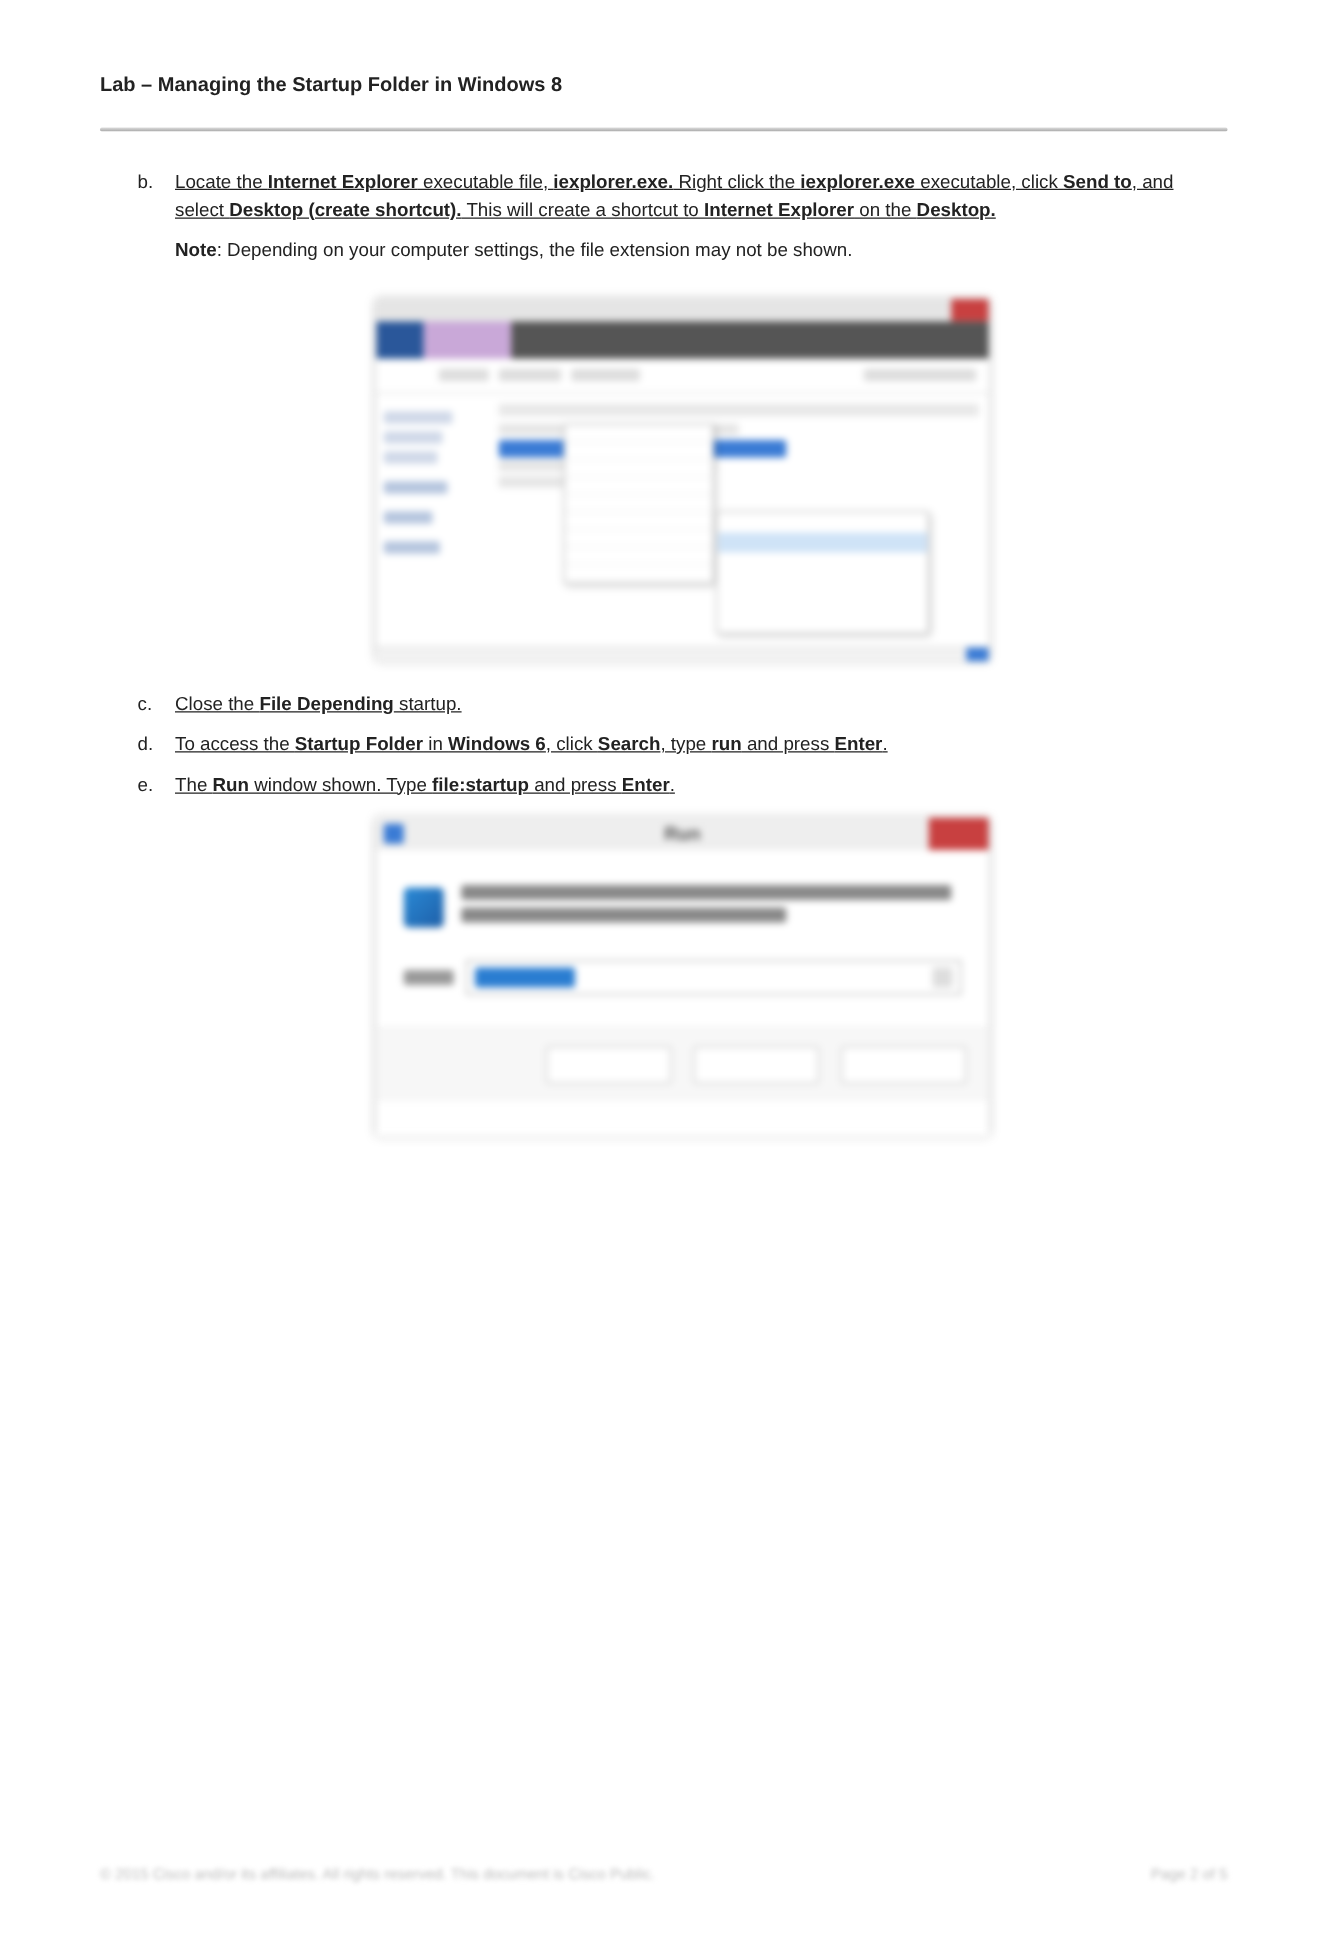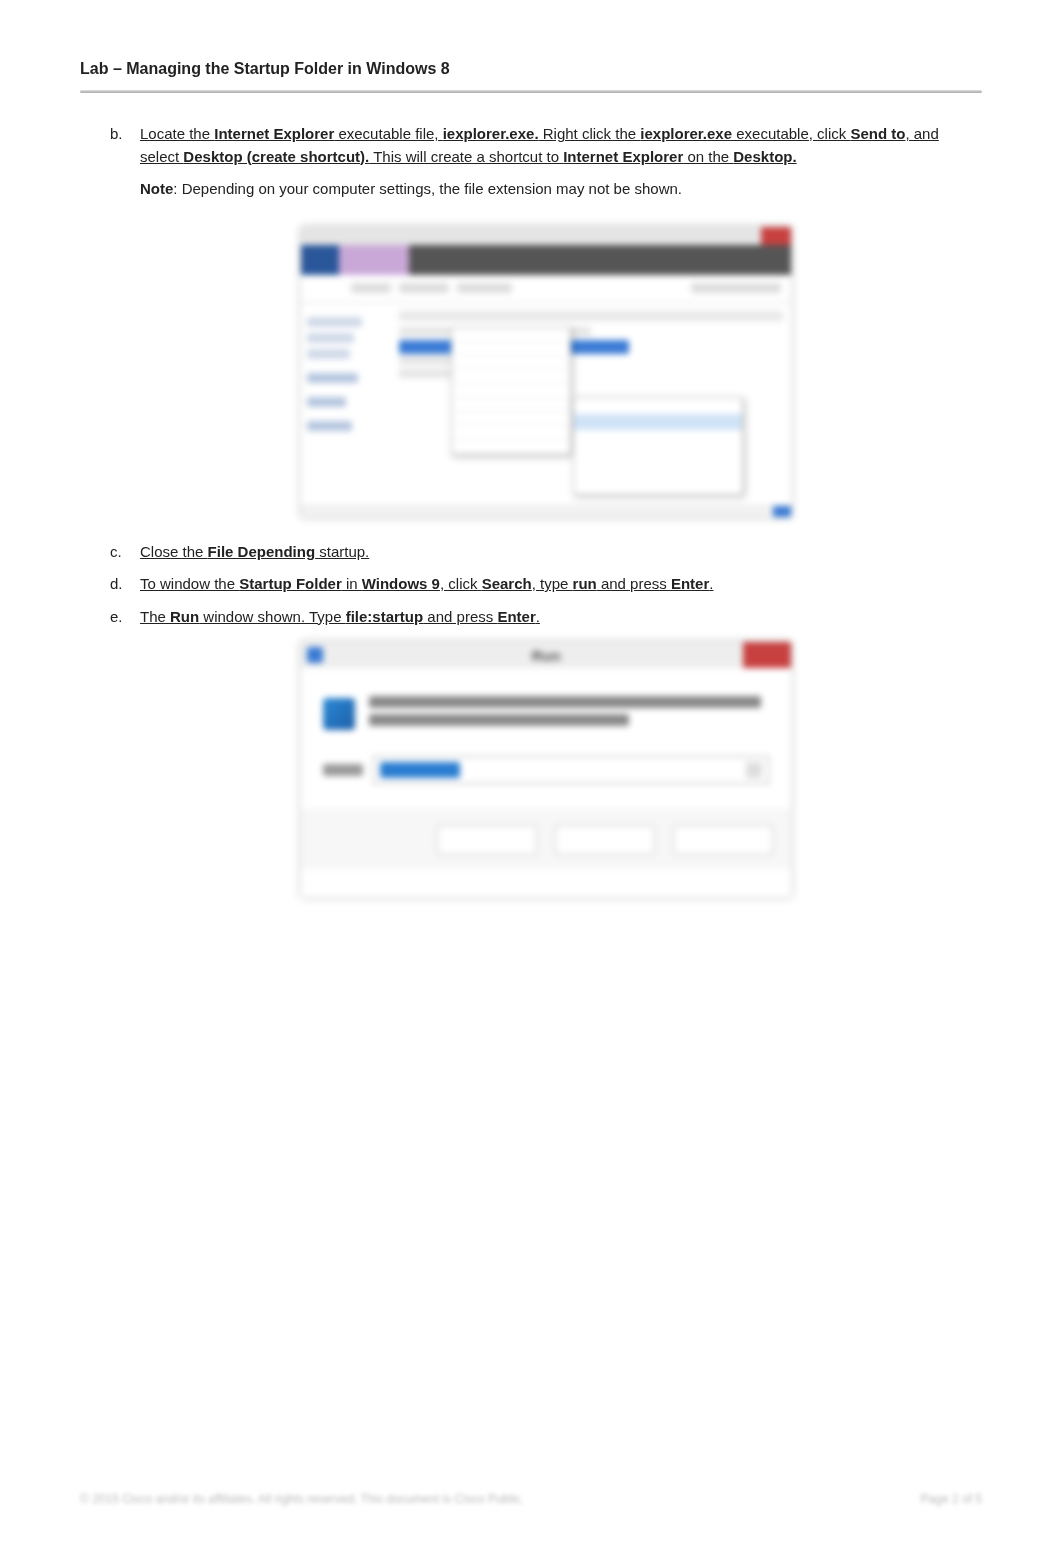--- a/index.html
+++ b/index.html
@@ -1,18 +1,18 @@
 <!DOCTYPE html>
 <html><head>
   <meta charset="utf-8">
   <style>
     * { box-sizing: border-box; margin: 0; padding: 0; }
     body { font-family: Arial, Helvetica, sans-serif; font-size: 15px; color: #222; background: #fff; width: 1062px; height: 1556px; position: relative; }
     .page { padding: 60px 80px 0 80px; }
-    .header-title { font-weight: bold; font-size: 16px; padding-bottom: 12px; }
+    .header-title { font-weight: bold; font-size: 16px; padding-bottom: 24px; }
     .header-divider { height: 3px; background: linear-gradient(to bottom, #ddd, #aaa); border-radius: 2px; margin-bottom: 30px; }
     .content { padding-left: 30px; }
     .item { display: flex; gap: 14px; line-height: 1.5; margin-bottom: 10px; }
     .marker { min-width: 16px; }
     .para { flex: 1; text-decoration: underline; }
     .note { margin-left: 30px; margin-top: 8px; margin-bottom: 26px; line-height: 1.5; }
     .bold { font-weight: bold; }
     .fig-wrap { display: flex; justify-content: center; margin: 14px 0 24px 0; }
 
     
@@ -147,21 +147,21 @@
     <div class="item">
       <div class="marker">c.</div>
       <div class="para">
         <span>Close the </span><span class="bold">File Depending</span><span> startup.</span>
       </div>
     </div>
 
     <div class="item">
       <div class="marker">d.</div>
       <div class="para">
-        <span>To window the </span><span class="bold">Startup Folder</span><span> in </span><span class="bold">Windows 9</span><span>, click </span><span class="bold">Search</span><span>, type </span><span class="bold">run</span><span> and press </span><span class="bold">Enter</span><span>.</span>
+        <span>To access the </span><span class="bold">Startup Folder</span><span> in </span><span class="bold">Windows 6</span><span>, click </span><span class="bold">Search</span><span>, type </span><span class="bold">run</span><span> and press </span><span class="bold">Enter</span><span>.</span>
       </div>
     </div>
 
     <div class="item">
       <div class="marker">e.</div>
       <div class="para">
         <span>The </span><span class="bold">Run</span><span> window shown. Type </span><span class="bold">file:startup</span><span> and press </span><span class="bold">Enter</span><span>.</span>
       </div>
     </div>
 

